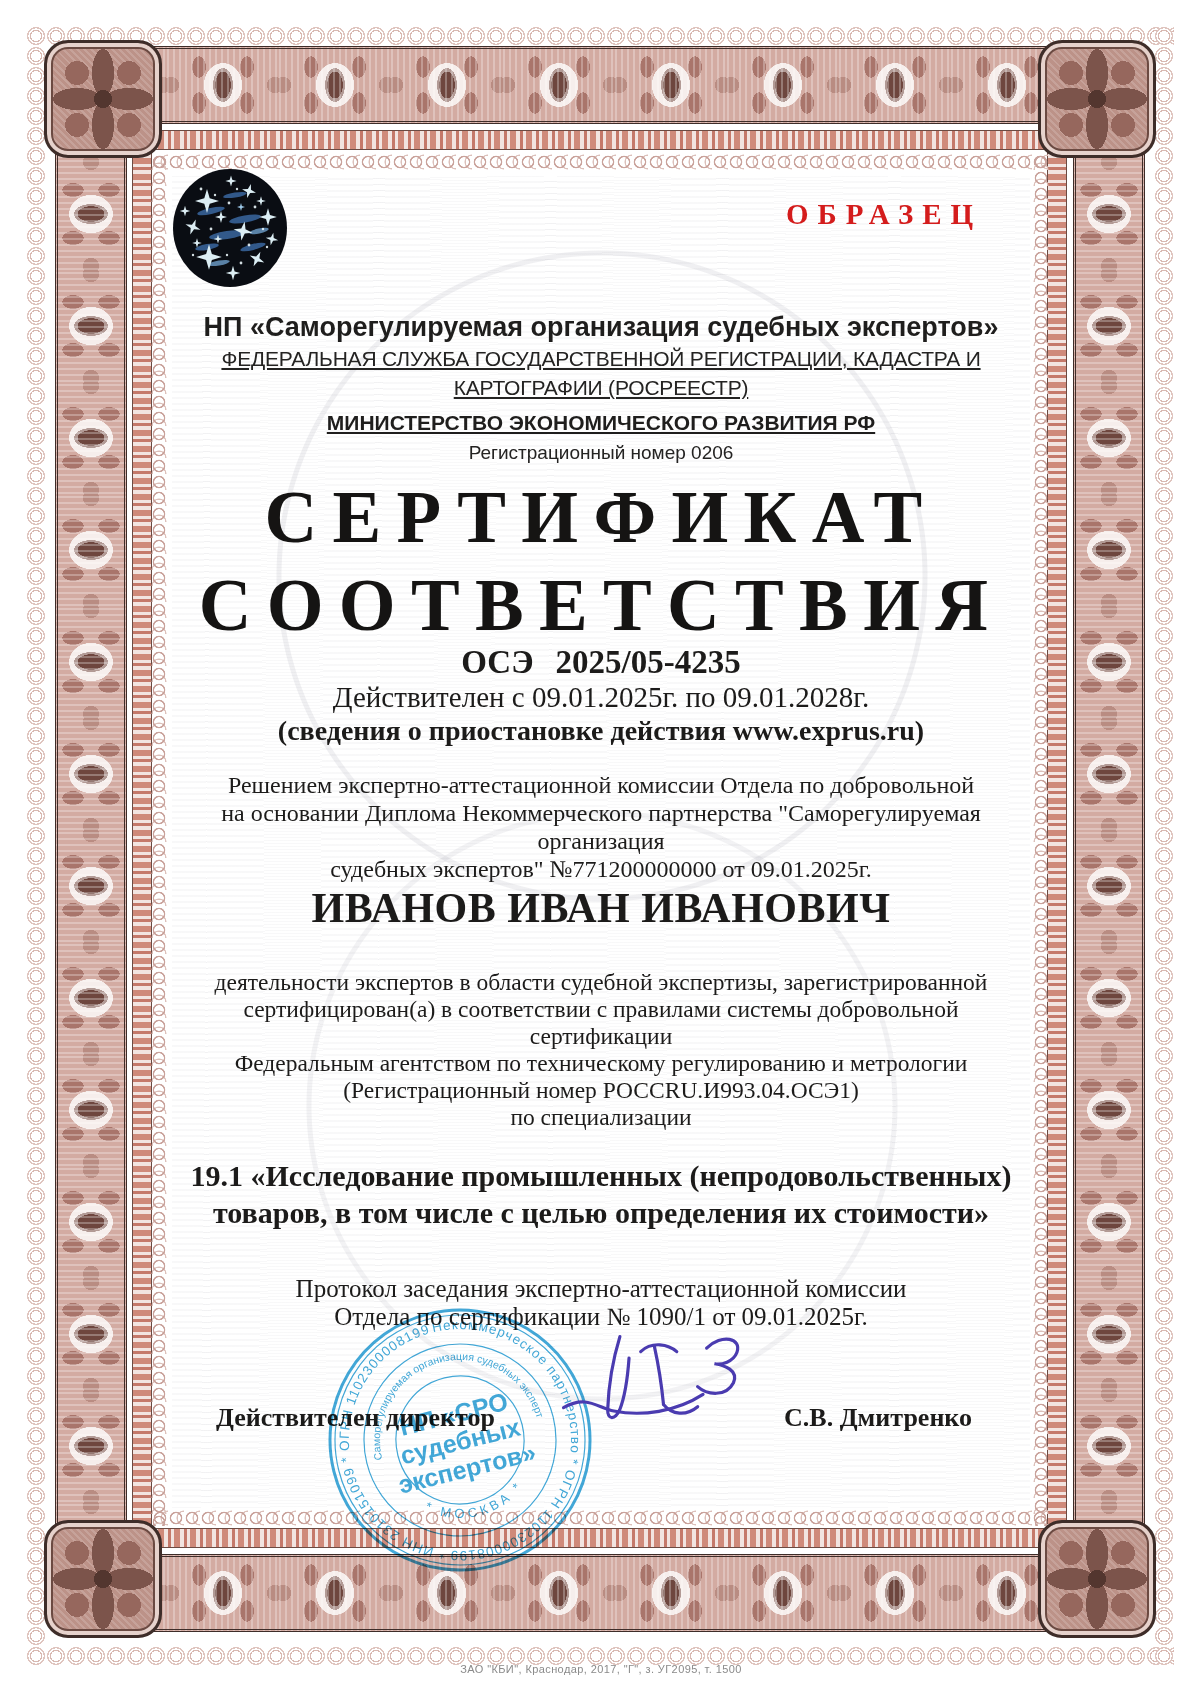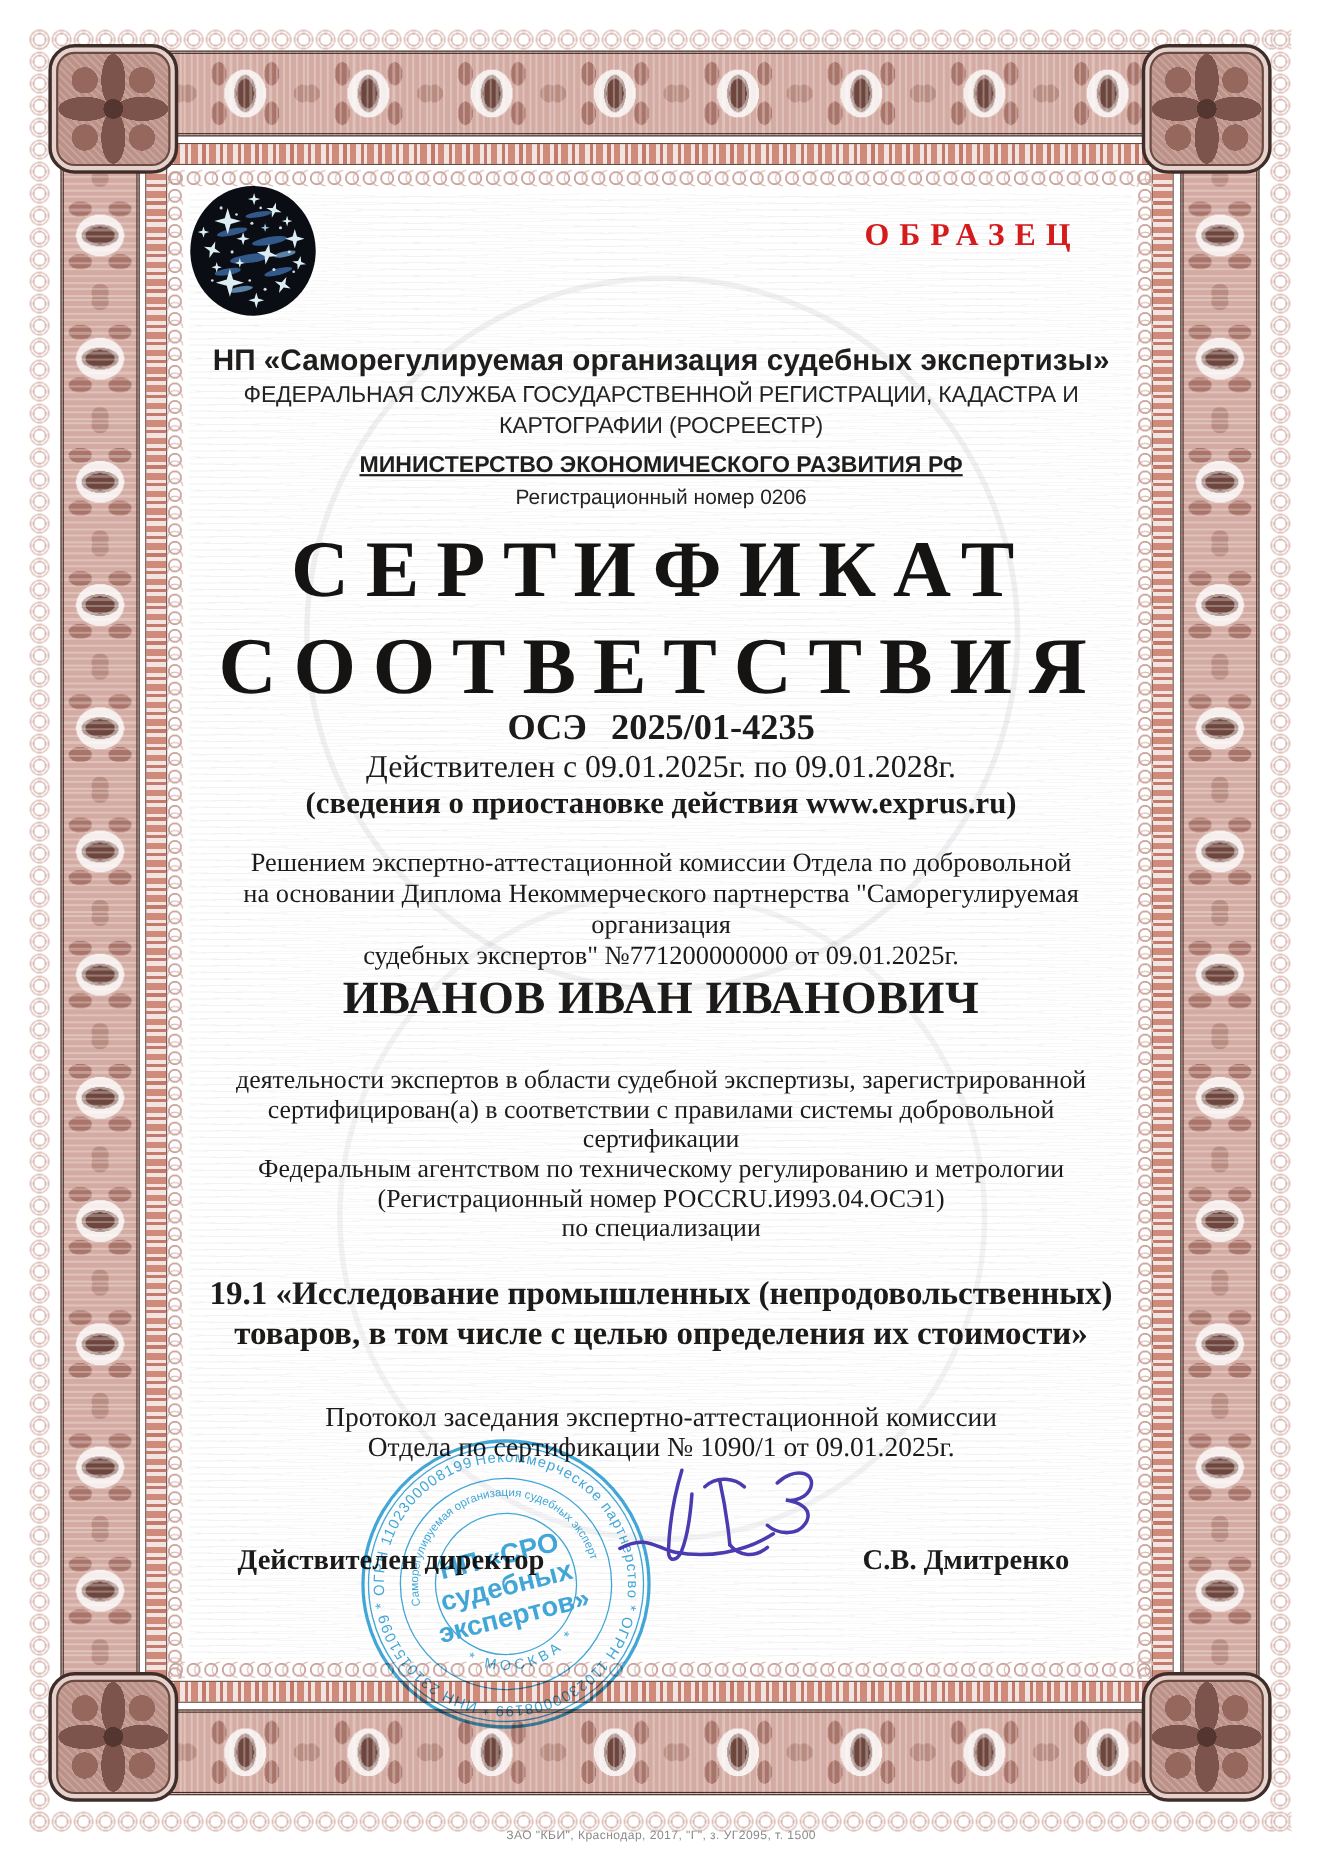--- a/index.html
+++ b/index.html
@@ -83,21 +83,21 @@
 
   
   .content{position:absolute;left:172px;right:172px;top:176px;bottom:186px;z-index:4;text-align:center;
     background-image:
       radial-gradient(circle at 430px 400px,transparent 0 320px,rgba(130,130,148,.12) 321px 325px,transparent 326px),
       radial-gradient(circle at 430px 930px,transparent 0 290px,rgba(130,130,148,.10) 291px 295px,transparent 296px),
       repeating-linear-gradient(1deg,rgba(120,120,135,.05) 0 1px,transparent 1px 6px),
       repeating-linear-gradient(179deg,rgba(120,120,135,.05) 0 1px,transparent 1px 6px);}
 
   .org-name{margin-top:134px;font:bold 27px/34px "Liberation Sans",sans-serif;color:#1f1e1d;}
-  .gov-line{font:400 21px/29px "Liberation Sans",sans-serif;letter-spacing:-.2px;color:#242322;}
+  .gov-line{font:400 21px/29px "Liberation Sans",sans-serif;letter-spacing:-.2px;color:#242322;text-decoration:underline;}
   .gov-first{margin-top:0;}
   .ministry{margin-top:6px;font:bold 21px/29px "Liberation Sans",sans-serif;color:#1f1e1d;text-decoration:underline;}
   .regnum{margin-top:2px;font:400 19px/27px "Liberation Sans",sans-serif;color:#242322;}
 
   .cert-title{font:bold 73px/88px "Liberation Serif",serif;letter-spacing:.21em;color:#151413;white-space:nowrap;}
   .cert-title.first{margin-top:8px;}
   .cert-number{margin-top:-6px;font:bold 33px/36px "Liberation Serif",serif;}
   .cert-number .gap{display:inline-block;width:22px;}
   .validity{font:400 29px/34px "Liberation Serif",serif;}
   .suspension{font:bold 28px/33px "Liberation Serif",serif;}
@@ -141,30 +141,30 @@
   <div class="lacein h lacein-bottom"></div>
   <div class="lacein v lacein-left"></div>
   <div class="lacein v lacein-right"></div>
 
   <div class="corner corner-tl"></div>
   <div class="corner corner-tr"></div>
   <div class="corner corner-bl"></div>
   <div class="corner corner-br"></div>
 
   <div class="content">
-    <div class="org-name">НП «Саморегулируемая организация судебных экспертизы»</div>
+    <div class="org-name">НП «Саморегулируемая организация судебных экспертов»</div>
     <div class="gov-line gov-first">ФЕДЕРАЛЬНАЯ СЛУЖБА ГОСУДАРСТВЕННОЙ РЕГИСТРАЦИИ, КАДАСТРА И</div>
     <div class="gov-line">КАРТОГРАФИИ (РОСРЕЕСТР)</div>
     <div class="ministry">МИНИСТЕРСТВО ЭКОНОМИЧЕСКОГО РАЗВИТИЯ РФ</div>
     <div class="regnum">Регистрационный номер 0206</div>
 
     <div class="cert-title first">СЕРТИФИКАТ</div>
     <div class="cert-title">СООТВЕТСТВИЯ</div>
 
-    <div class="cert-number"><span>ОСЭ</span><span class="gap"></span><span>2025/01-4235</span></div>
+    <div class="cert-number"><span>ОСЭ</span><span class="gap"></span><span>2025/05-4235</span></div>
     <div class="validity">Действителен с 09.01.2025г. по 09.01.2028г.</div>
     <div class="suspension">(сведения о приостановке действия www.exprus.ru)</div>
 
     <div class="decision">
       <div>Решением экспертно-аттестационной комиссии Отдела по добровольной</div>
       <div>на основании Диплома Некоммерческого партнерства "Саморегулируемая организация</div>
       <div>судебных экспертов" №771200000000 от 09.01.2025г.</div>
     </div>
 
     <div class="holder">ИВАНОВ ИВАН ИВАНОВИЧ</div>

